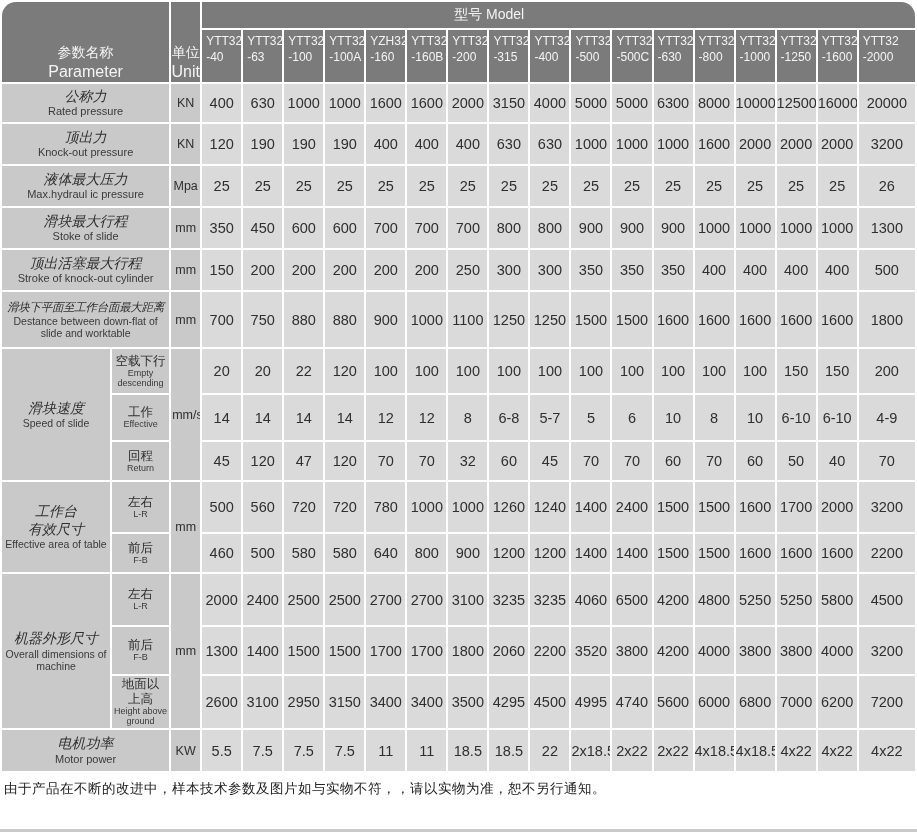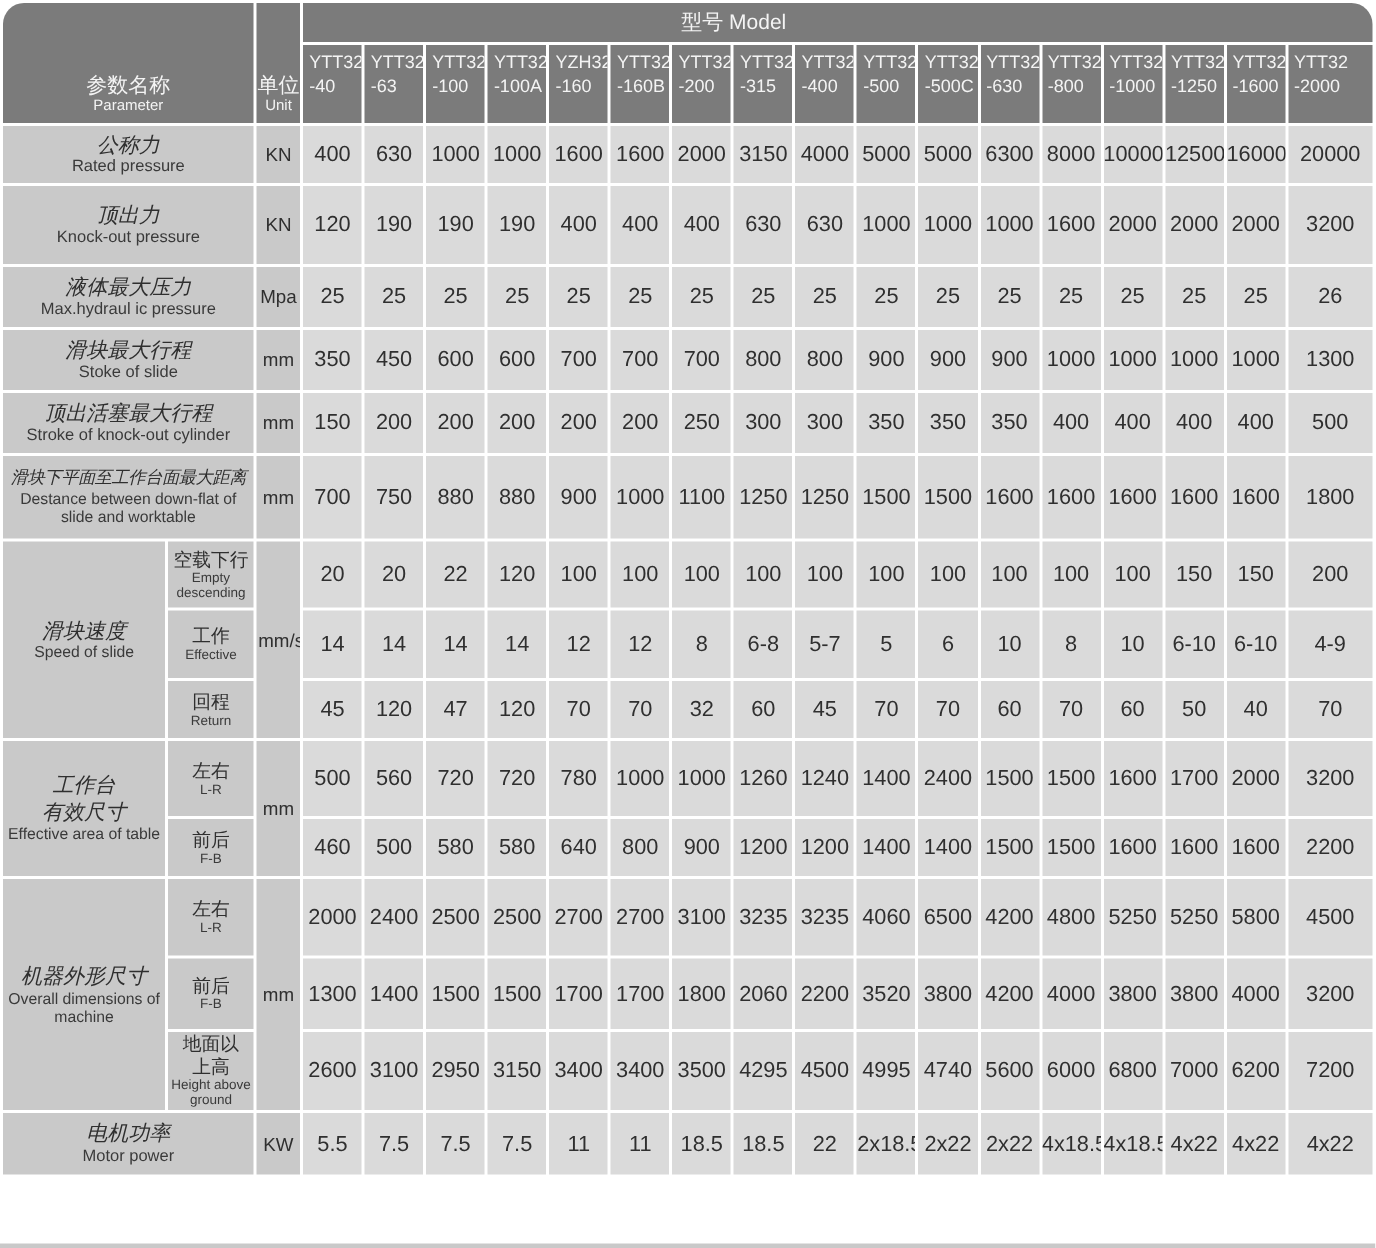--- a/index.html
+++ b/index.html
@@ -30,21 +30,21 @@
   .param-head, .unit-head, .model-band, .model-cell {
     background:#7b7b7b; color:#f4f4f4;
   }
   .param-head { border-radius:14px 0 0 0; }
   .model-band {
     border-radius:0 14px 0 0;
     text-align:left; padding-left:252px;
     font-size:14px;
   }
   .param-head .zh, .unit-head .zh { font-size:14px; line-height:1.3;margin-top:40px; }
-  .param-head .en, .unit-head .en { font-size:10px; line-height:1.2; }
+  .param-head .en, .unit-head .en { font-size:16px; line-height:1.2; }
   .model-cell {
     font-size:12px; text-align:left;
     padding:2px 1px 15px 4px;
     white-space:pre-line; line-height:1.3;
   }
 
   
   .label-cell, .sublabel-cell, .unit-cell { background:#c9c9c9; }
   .data-cell { background:#dadada; font-size:14.5px; }
 
@@ -159,21 +159,21 @@
           <td class="data-cell">4000</td>
           <td class="data-cell">5000</td>
           <td class="data-cell">5000</td>
           <td class="data-cell">6300</td>
           <td class="data-cell">8000</td>
           <td class="data-cell">10000</td>
           <td class="data-cell">12500</td>
           <td class="data-cell">16000</td>
           <td class="data-cell">20000</td>
         </tr>
-        <tr style="height: 52px;">
+        <tr style="height: 40px;">
           <th class="label-cell" colspan="2">
             <div class="zh">顶出力</div>
             <div class="en">Knock-out pressure</div>
           </th>
           <th class="unit-cell">KN</th>
           <td class="data-cell">120</td>
           <td class="data-cell">190</td>
           <td class="data-cell">190</td>
           <td class="data-cell">190</td>
           <td class="data-cell">400</td>
@@ -508,15 +508,16 @@
           <td class="data-cell">4x18.5</td>
           <td class="data-cell">4x18.5</td>
           <td class="data-cell">4x22</td>
           <td class="data-cell">4x22</td>
           <td class="data-cell">4x22</td>
         </tr>
       </tbody>
   </table>
 
   <div class="footer">
+    <div class="footer-zh">由于产品在不断的改进中，样本技术参数及图片如与实物不符，，请以实物为准，恕不另行通知。</div>
   </div>
   <div class="bottom-rule"></div>
 </div>
 
 </body></html>

